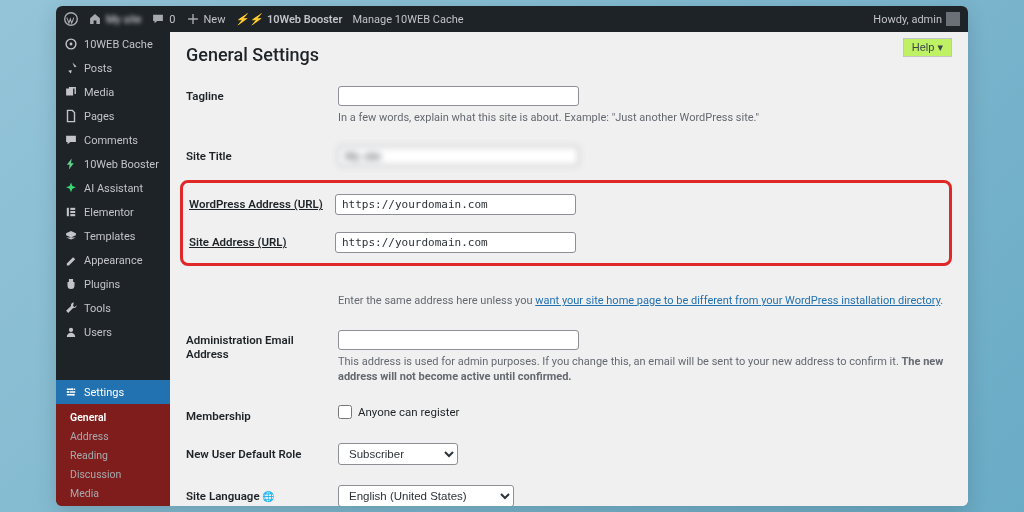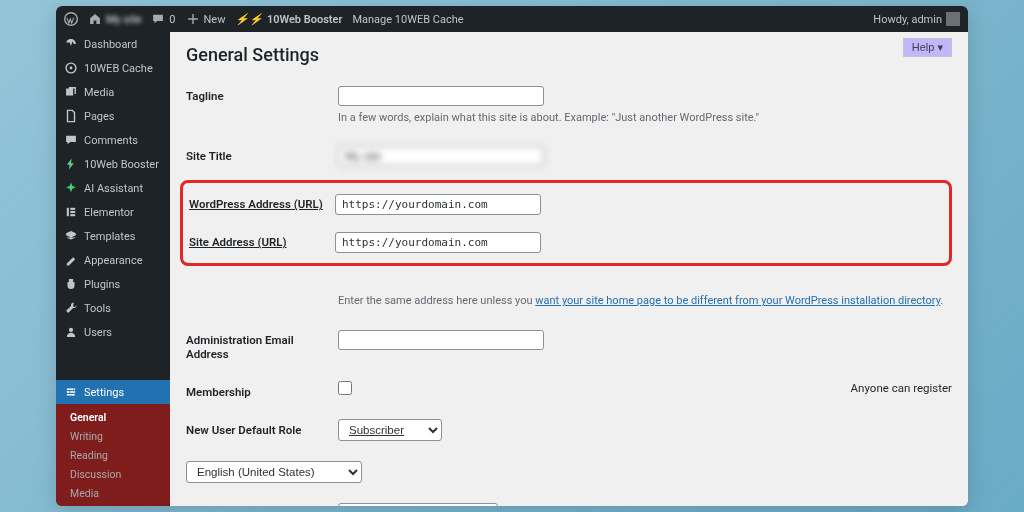--- a/index.html
+++ b/index.html
@@ -81,46 +81,46 @@
     background:#f0f0f1;
     color:#1d2327;
     padding: 8px 16px 20px 16px;
     overflow-y:auto;
     position:relative;
   }
   .help-btn {
     position:absolute;
     top:6px; right:16px;
     border:1px solid #c3c4c7;
-    background:#c4b5fd;
+    background:#bef264;
     font-size:11px;
     padding:2px 8px;
     cursor:pointer;
     color:#3c434a;
   }
   h1 { font-size:18px; font-weight:500; margin-top:4px; margin-bottom:14px; }
   .form-row { display:flex; align-items:flex-start; padding: 6px 0 14px 0; }
   .form-row.tight { padding-bottom:6px;text-decoration:underline; }
   .form-label { width:152px; font-size:11.5px; font-weight:600; color:#1d2327; padding-top:4px; }
   .form-field { flex:1; }
   .form-field input[type=text], .form-field select {
-    width: 206px;
+    width: 241px;
     padding: 3px 6px;
     font-size: 11.5px;
     border:1px solid #8c8f94;
     border-radius:3px;
     background:#fff;
     color:#2c3338;
   }
   .form-field select.wide { width:176px; }
-  .form-field select.narrow { width:104px;text-decoration:underline; }
+  .form-field select.narrow { width:120px; }
   .form-field input.mono { font-family: Consolas, monospace; font-size:11px; }
   .desc { font-size:11px; color:#646970; margin-top:4px; max-width:640px; line-height:1.4; }
   .desc a { color:#2271b1; text-decoration:underline; }
-  .checkbox-row { display:flex; align-items:center; gap:6px; font-size:11.5px;justify-content:space-between; }
+  .checkbox-row { display:flex; align-items:center; gap:6px; font-size:11.5px; }
   .checkbox-row input { width:14px; height:14px; }
   .highlight-box {
     border:3px solid #e02828;
     border-radius:8px;
     padding: 2px 10px 2px 0;
     margin-left:-6px;
     margin-bottom:2px;
   }
   .highlight-box .form-row { padding-top:8px; padding-bottom:8px; }
   .highlight-box .form-label { padding-left:6px; }
@@ -181,33 +181,33 @@
         </span>
     </div>
   </div>
 
   <div class="body">
 
     <div class="sidebar">
       <div class="sb-item">
           <span class="sb-ico">
             <svg viewBox="0 0 20 20">
-              <path d="M10 3a7 7 0 017 7h-3l-2-4-2 7-2-5H3a7 7 0 017-5z"></path>
-            </svg>
-          </span>
-          <span>Dashboard</span>
-        </div>
-      <div class="sb-item">
-          <span class="sb-ico">
-            <svg viewBox="0 0 20 20">
               <circle cx="10" cy="10" r="7" fill="none" stroke="currentColor" stroke-width="2"></circle>
               <circle cx="10" cy="10" r="2"></circle>
             </svg>
           </span>
           <span>10WEB Cache</span>
+        </div>
+      <div class="sb-item">
+          <span class="sb-ico">
+            <svg viewBox="0 0 20 20">
+              <path d="M12 2l6 6-3 1-4 4-1 5-2-2-4 4 4-4-2-2 5-1 4-4z"></path>
+            </svg>
+          </span>
+          <span>Posts</span>
         </div>
       <div class="sb-item">
           <span class="sb-ico">
             <svg viewBox="0 0 20 20">
               <path d="M3 5h10v10H3zM7 3h10v10h-2V5H7z"></path>
             </svg>
           </span>
           <span>Media</span>
         </div>
       <div class="sb-item">
@@ -300,21 +300,21 @@
               <path d="M4 6h8M14 6h2M4 10h2M8 10h8M4 14h10M16 14h0" stroke="currentColor" stroke-width="2"></path>
               <circle cx="12" cy="6" r="1.5"></circle>
               <circle cx="6" cy="10" r="1.5"></circle>
               <circle cx="14" cy="14" r="1.5"></circle>
             </svg>
           </span>
           <span>Settings</span>
         </div>
       <div class="sb-sub">
         <div class="sel">General</div>
-        <div>Writing</div>
+        <div>Address</div>
         <div>Reading</div>
         <div>Discussion</div>
         <div>Media</div>
       </div>
     </div>
 
     <div class="content">
       <button class="help-btn">Help ▾</button>
       <h1>General Settings</h1>
 
@@ -345,39 +345,41 @@
         <div class="form-label"></div>
         <div class="form-field">
           <div class="desc"><span>Enter the same address here unless you </span><a href="#">want your site home page to be different from your WordPress installation directory</a><span>.</span></div>
         </div>
       </div>
 
       <div class="form-row">
         <div class="form-label">Administration Email Address</div>
         <div class="form-field">
           <input type="text" value="" style="">
+          <div class="desc"><span>This address is used for admin purposes. If you change this, an email will be sent to your new address to confirm it. </span><b>The new address will not become active until confirmed.</b></div>
         </div>
       </div>
 
       <div class="form-row">
         <div class="form-label">Membership</div>
         <div class="form-field">
           <label class="checkbox-row">
               <input type="checkbox" style="">
               <span>Anyone can register</span>
             </label>
         </div>
       </div>
 
       <div class="form-row">
         <div class="form-label">New User Default Role</div>
         <div class="form-field"><select class="narrow"><option>Subscriber</option></select></div>
       </div>
 
       <div class="form-row">
+        <div class="form-label"><span>Site Language</span> <span class="lang-flag">🌐</span></div>
         <div class="form-field"><select class="wide"><option>English (United States)</option></select></div>
       </div>
 
       <div class="form-row">
         <div class="form-label">Timezone</div>
         <div class="form-field">
           <select class="wide" style="width:160px;"><option>UTC+0</option></select>
           
         </div>
       </div>

